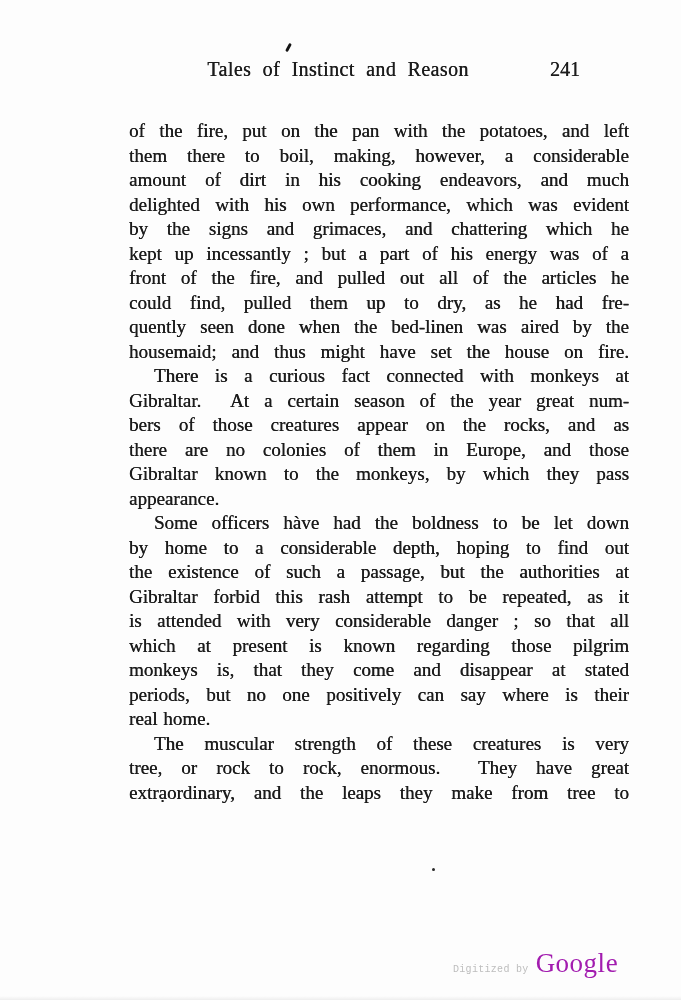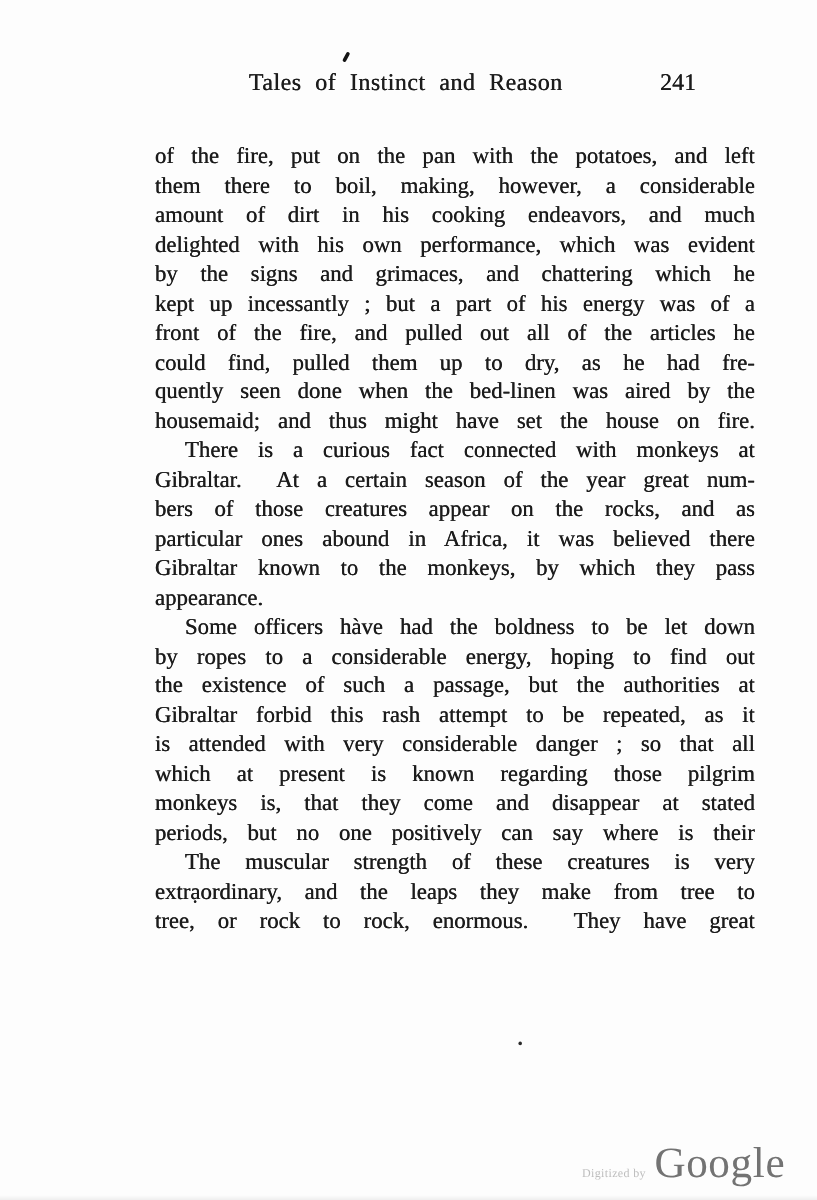--- a/index.html
+++ b/index.html
@@ -97,30 +97,29 @@
   .watermark {
     position: absolute;
     left: 453px;
     top: 948px;
     display: flex;
     align-items: baseline;
     gap: 7px;
     user-select: none;
   }
   .watermark .prefix {
-    font-family: Liberation Serif, serif;
+    font-family: Liberation Mono, monospace;
     font-size: 10px;
     color: #bdbdbd;
     letter-spacing: 0.3px;
-    margin-left: 32px;
   }
   .watermark .brand {
     font-family: "Liberation Serif", "DejaVu Serif", serif;
-    font-size: 36px;
-    color: #737373;
+    font-size: 27px;
+    color: #a21caf;
     letter-spacing: 0.5px;
   }
 </style>
 </head>
 <body>
 
 <div class="page">
 
   <div class="running-head">
     <span class="title">Tales of Instinct and Reason</span>
@@ -137,34 +136,35 @@
       <div class="line">delighted with his own performance, which was evident</div>
       <div class="line">by the signs and grimaces, and chattering which he</div>
       <div class="line">kept up incessantly ; but a part of his energy was of a</div>
       <div class="line">front of the fire, and pulled out all of the articles he</div>
       <div class="line">could find, pulled them up to dry, as he had fre-</div>
       <div class="line">quently seen done when the bed-linen was aired by the</div>
       <div class="line">housemaid; and thus might have set the house on fire.</div>
       <div class="line indent">There is a curious fact connected with monkeys at</div>
       <div class="line">Gibraltar.&nbsp; At a certain season of the year great num-</div>
       <div class="line">bers of those creatures appear on the rocks, and as</div>
-      <div class="line">particular ones abound in Africa, it was believed there</div>
+      <div class="line">there are no colonies of them in Europe, and those</div>
       <div class="line">Gibraltar known to the monkeys, by which they pass</div>
       <div class="line no-justify">appearance.</div>
       <div class="line indent">Some officers hàve had the boldness to be let down</div>
-      <div class="line">by ropes to a considerable energy, hoping to find out</div>
+      <div class="line">by home to a considerable depth, hoping to find out</div>
       <div class="line">the existence of such a passage, but the authorities at</div>
       <div class="line">Gibraltar forbid this rash attempt to be repeated, as it</div>
       <div class="line">is attended with very considerable danger ; so that all</div>
       <div class="line">which at present is known regarding those pilgrim</div>
       <div class="line">monkeys is, that they come and disappear at stated</div>
       <div class="line">periods, but no one positively can say where is their</div>
+      <div class="line no-justify">real home.</div>
       <div class="line indent">The muscular strength of these creatures is very</div>
+      <div class="line">tree, or rock to rock, enormous.&nbsp; They have great</div>
       <div class="line">extrạordinary, and the leaps they make from tree to</div>
-      <div class="line">tree, or rock to rock, enormous.&nbsp; They have great</div>
     </div>
 
   <div class="watermark">
     <span class="prefix">Digitized by</span>
     <span class="brand">Google</span>
   </div>
 
 </div>
 
 </body></html>

